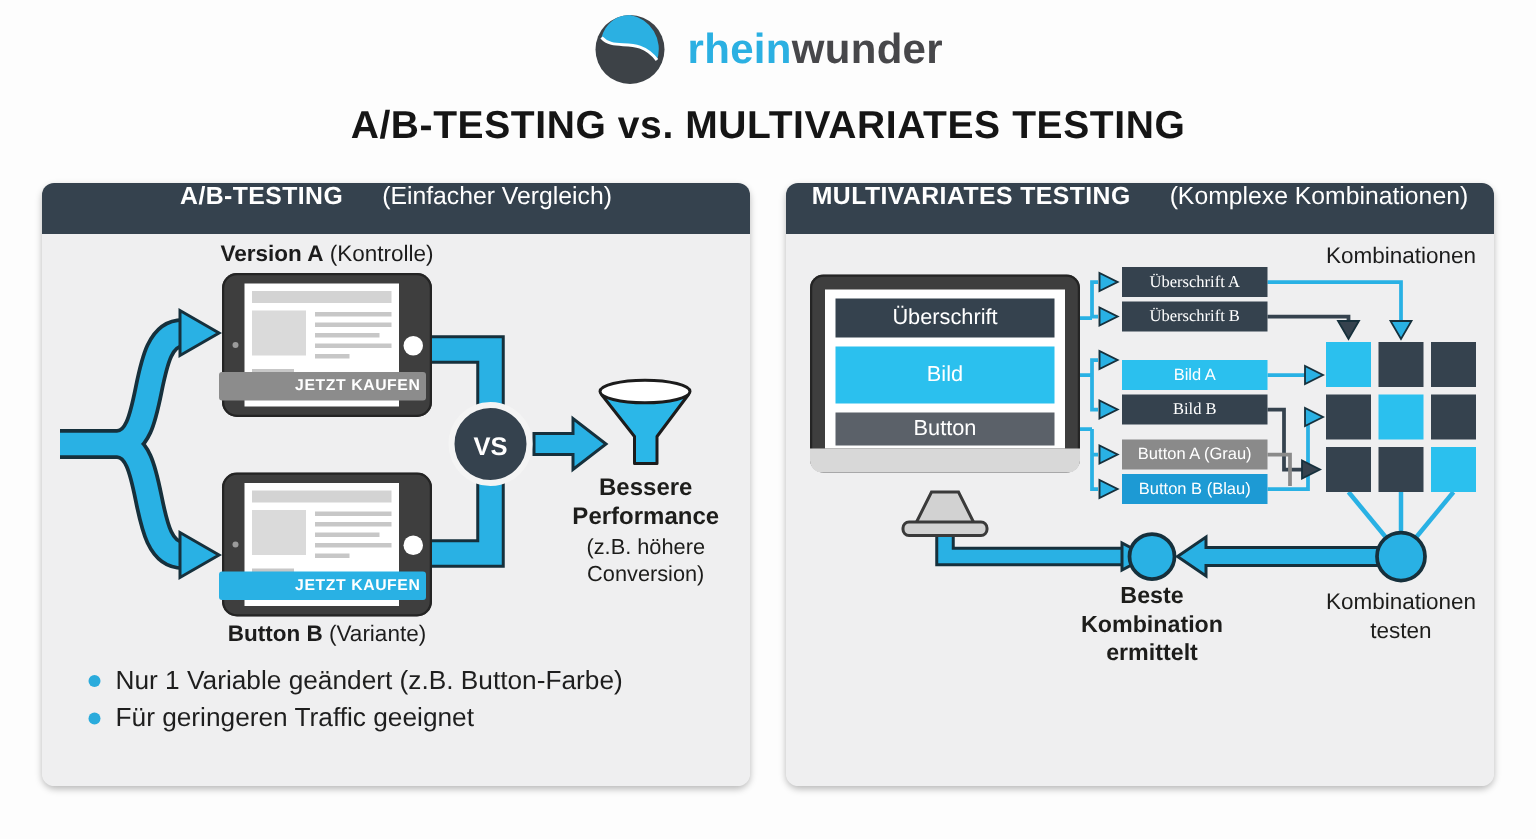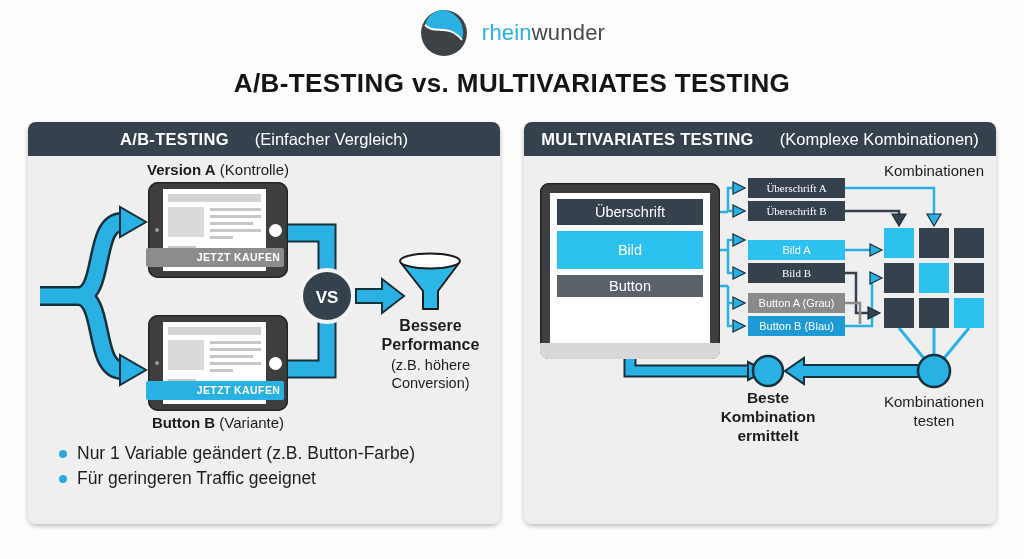--- a/index.html
+++ b/index.html
@@ -1,27 +1,27 @@
 <!DOCTYPE html>
 <html><head>
 <meta charset="utf-8">
 <style>
   html,body{margin:0;padding:0;}
   body{width:1024px;height:559px;background:#fdfdfd;font-family:"Liberation Sans",sans-serif;position:relative;overflow:hidden;color:#1d1d1b;}
   
   .brand-row{position:absolute;top:7px;left:0;width:100%;height:52px;display:flex;align-items:center;justify-content:center;gap:13px;}
-  .brand-name{font-size:22px;font-weight:400;letter-spacing:.2px;}
+  .brand-name{font-size:28px;font-weight:700;letter-spacing:.2px;}
   .brand-name .b1{color:#2bb0e2;}
   .brand-name .b2{color:#47474a;}
   .page-title{position:absolute;top:68px;left:0;width:100%;text-align:center;font-size:26px;font-weight:800;letter-spacing:.4px;color:#151515;}
   
   .panel{position:absolute;top:122px;width:472px;border-radius:9px;box-shadow:0 2px 5px rgba(0,0,0,.28);}
   .panel.left{left:28px;}
   .panel.right{left:524px;}
-  .panel-header{height:34px;background:#35424e;border-radius:8px 8px 0 0;display:flex;align-items:center;justify-content:center;color:#fff;font-size:16.5px;gap:20px;}
+  .panel-header{height:34px;background:#35424e;border-radius:8px 8px 0 0;display:flex;align-items:flex-start;justify-content:center;color:#fff;font-size:16.5px;gap:20px;}
   .panel-header .hb{font-weight:800;letter-spacing:.3px;}
   .panel-header .hn{margin-left:6px;font-weight:400;}
   .panel-body{position:relative;height:368px;background:#efeff0;border-radius:0 0 8px 8px;overflow:hidden;}
   .layer{position:absolute;left:0;top:0;pointer-events:none;}
   
   .tablet{position:absolute;left:120px;width:140px;height:96px;background:#3e3e3e;border-radius:10px;box-shadow:inset 0 0 0 1.5px #242424;}
   .tablet .screen{position:absolute;left:15px;right:22px;top:7px;bottom:7px;background:#fff;}
   .tablet .cam{position:absolute;left:7px;top:50%;margin-top:-2px;width:4px;height:4px;border-radius:50%;background:#9b9b9b;}
   .tablet .home{position:absolute;right:6px;top:50%;margin-top:-6.5px;width:13px;height:13px;border-radius:50%;background:#fff;}
   .scr-pad{padding:5px;position:relative;height:calc(100% - 10px);}
@@ -39,21 +39,21 @@
   .ver-label b{font-weight:700;}
   
   .outcome{position:absolute;left:330px;top:160px;width:145px;text-align:center;line-height:19px;}
   .outcome .o1{font-weight:800;font-size:16px;}
   .outcome .o2{font-size:14.5px;margin-top:2px;line-height:18px;}
   
   .bullets{position:absolute;left:30px;top:288px;margin:0;padding:0;list-style:none;font-size:17.5px;color:#1e1e1e;}
   .bullets li{position:relative;padding-left:19px;margin-bottom:6px;line-height:19px;}
   .bullets li::before{content:"";position:absolute;left:1px;top:6px;width:8px;height:8px;border-radius:50%;background:#2aabdc;}
   
-  .monitor{position:absolute;left:16px;top:27px;width:180px;height:176px;background:#3e3e3e;border-radius:9px;box-shadow:inset 0 0 0 1.5px #242424;}
+  .monitor{position:absolute;left:16px;top:27px;width:180px;height:132px;background:#3e3e3e;border-radius:9px;box-shadow:inset 0 0 0 1.5px #242424;}
   .m-screen{position:absolute;left:10px;right:10px;top:10px;bottom:16px;background:#fff;box-sizing:border-box;padding:6px 7px;}
   .m-block{color:#fff;text-align:center;font-size:14.5px;margin-bottom:6px;}
   .b-dark{background:#35424e;height:26px;line-height:26px;}
   .b-cyan{background:#2bc0ee;height:38px;line-height:38px;}
   .b-gray{background:#5b6169;height:22px;line-height:22px;}
   .m-chin{position:absolute;left:0;right:0;bottom:0;height:16px;background:#d8d8d8;border-radius:0 0 8px 8px;}
   
   .vlabel{position:absolute;left:224px;width:97px;height:20px;line-height:20px;text-align:center;color:#fff;font-size:11px;}
   .v-dark{background:#35424e;font-family:Liberation Serif, serif;}
   .v-cyan{background:#2bc0ee;}

